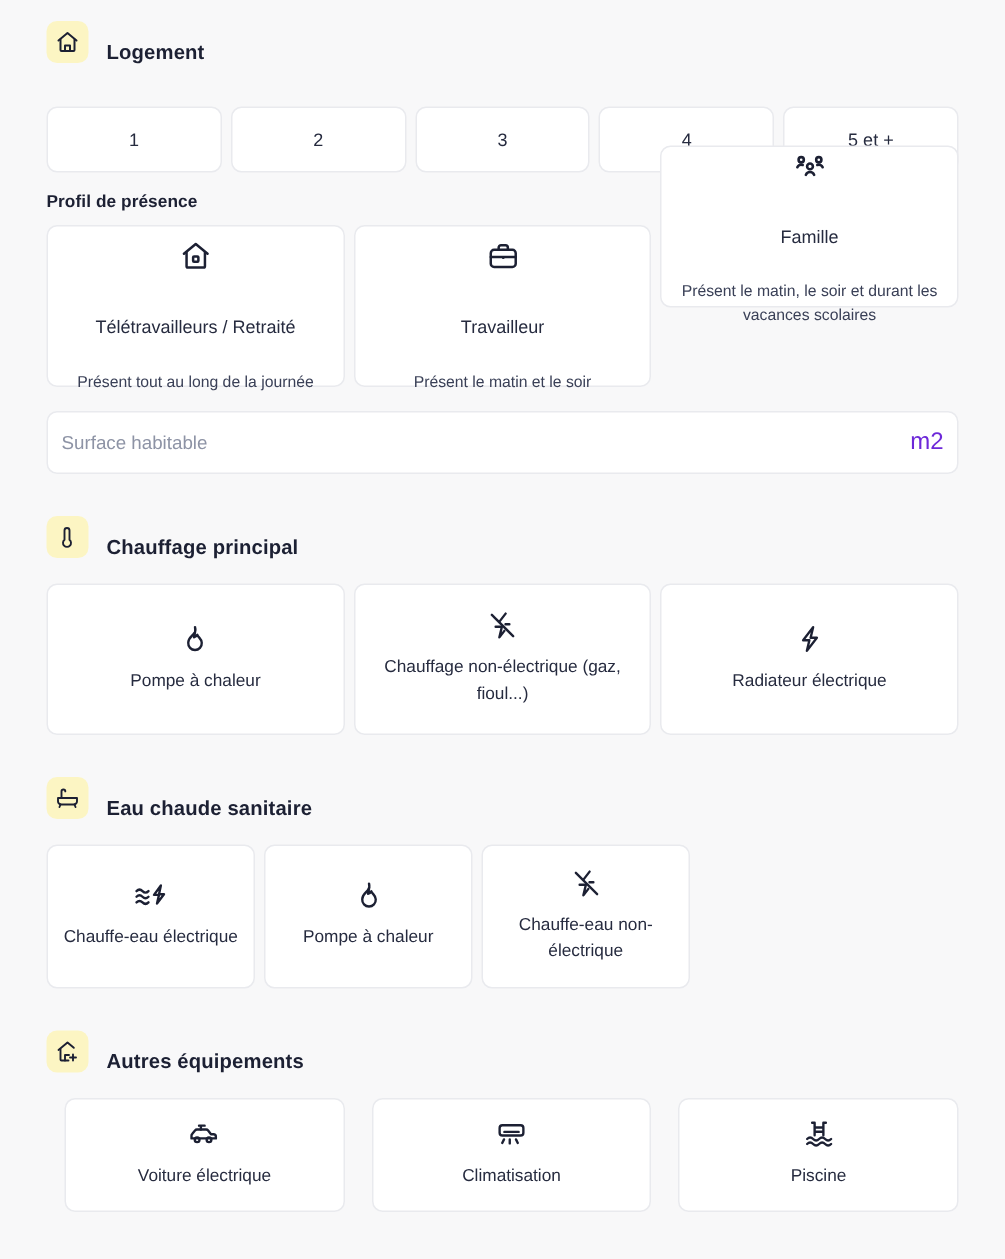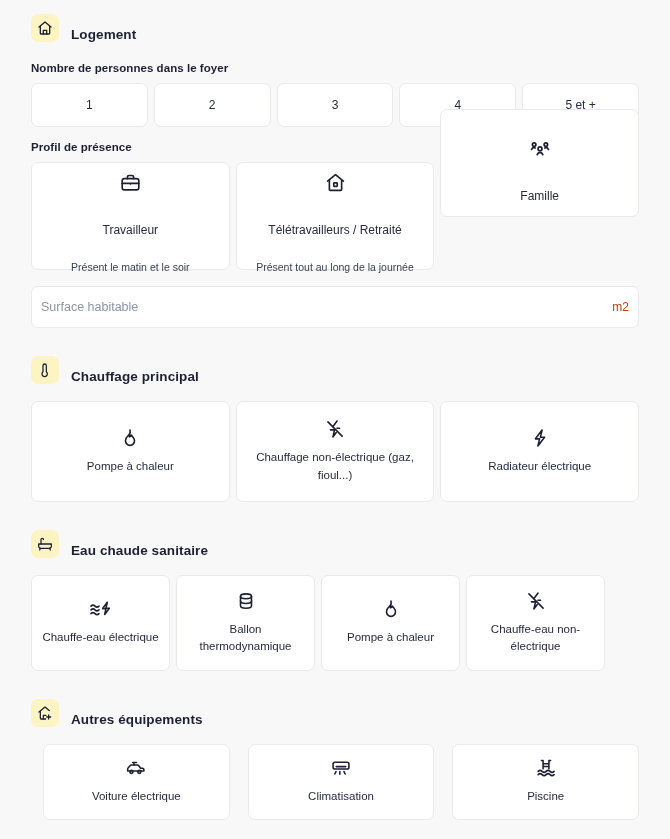--- a/index.html
+++ b/index.html
@@ -98,21 +98,21 @@
   }
   .surface-input {
     flex: 1 1 auto;
     border: 0; outline: 0;
     background: transparent;
     font-family: "Liberation Sans", sans-serif;
     font-size: 12.5px;
     color: #1c2033;
   }
   .surface-input::placeholder { color: #8d93a5; }
-  .surface-unit { font-size: 12px; color: #c2410c; }
+  .surface-unit { font-size: 16px; color: #6d28d9; }
 
   
   .opt-row { display: flex; gap: 6px; }
   .opt-card {
     padding: 16px 8px;
     gap: 10px;
   }
   .opt-label {
     font-size: 11.5px;
     color: #262b3f;
@@ -148,74 +148,74 @@
       <svg width="16" height="16" viewBox="0 0 24 24" fill="none" stroke="#1c2033" stroke-width="2" stroke-linecap="round" stroke-linejoin="round">
         <path d="M3 10.5 12 3l9 7.5"></path>
           <path d="M5 9.6V20a1 1 0 0 0 1 1h12a1 1 0 0 0 1-1V9.6"></path>
         <path d="M9.5 21v-5.5h5V21"></path>
       </svg>
     </span>
     <span class="sec-title">Logement</span>
   </div>
 
   <div class="gap-head-to-label"></div>
-  <div class="field-label">Nombre de personnes dans le foyer</div>
   <div class="gap-label-to-row"></div>
 
   <div class="num-row">
     <div class="card num-card">1</div>
     <div class="card num-card">2</div>
     <div class="card num-card">3</div>
     <div class="card num-card">4</div>
     <div class="card num-card">5 et +</div>
   </div>
 
   <div class="gap-row-to-label"></div>
   <div class="field-label">Profil de présence</div>
   <div class="gap-label-to-row"></div>
 
   <div class="profile-row">
 
+    <div class="card profile-card p2">
+      <span class="ic">
+        <svg width="21" height="21" viewBox="0 0 24 24" fill="none" stroke="#1c2033" stroke-width="1.9" stroke-linecap="round" stroke-linejoin="round">
+          <path d="M3 10.5 12 3l9 7.5"></path>
+            <path d="M5 9.6V20a1 1 0 0 0 1 1h12a1 1 0 0 0 1-1V9.6"></path>
+          <rect x="10" y="12.5" width="4" height="4" rx=".7"></rect>
+        </svg>
+      </span>
+      <span class="profile-name">Télétravailleurs / Retraité</span>
+      <span class="profile-sub">Présent tout au long de la journée</span>
+    </div>
+
     <div class="card profile-card p1">
       <span class="ic">
         <svg width="21" height="21" viewBox="0 0 24 24" fill="none" stroke="#1c2033" stroke-width="1.9" stroke-linecap="round" stroke-linejoin="round">
           <rect x="2.5" y="7.5" width="19" height="13" rx="2.5"></rect>
           <path d="M8.5 7.5V5.8A1.8 1.8 0 0 1 10.3 4h3.4a1.8 1.8 0 0 1 1.8 1.8v1.7"></path>
           <path d="M2.5 13h19"></path>
             <circle cx="12" cy="13.5" r="1.05" fill="#1c2033" stroke="none"></circle>
         </svg>
       </span>
       <span class="profile-name">Travailleur</span>
       <span class="profile-sub">Présent le matin et le soir</span>
-    </div>
-
-    <div class="card profile-card p2">
-      <span class="ic">
-        <svg width="21" height="21" viewBox="0 0 24 24" fill="none" stroke="#1c2033" stroke-width="1.9" stroke-linecap="round" stroke-linejoin="round">
-          <path d="M3 10.5 12 3l9 7.5"></path>
-            <path d="M5 9.6V20a1 1 0 0 0 1 1h12a1 1 0 0 0 1-1V9.6"></path>
-          <rect x="10" y="12.5" width="4" height="4" rx=".7"></rect>
-        </svg>
-      </span>
-      <span class="profile-name">Télétravailleurs / Retraité</span>
-      <span class="profile-sub">Présent tout au long de la journée</span>
     </div>
 
     <div class="card profile-card p3">
       <span class="ic">
         <svg width="22" height="22" viewBox="0 0 24 24" fill="none" stroke="#1c2033" stroke-width="1.9" stroke-linecap="round" stroke-linejoin="round">
           <circle cx="12" cy="13" r="2.1"></circle>
             <path d="M9 19.2a3.2 3.2 0 0 1 6 0"></path>
           <circle cx="5.6" cy="8.2" r="1.9"></circle>
             <path d="M2.8 13.6a3 3 0 0 1 3.9-1.6"></path>
           <circle cx="18.4" cy="8.2" r="1.9"></circle>
             <path d="M21.2 13.6a3 3 0 0 0-3.9-1.6"></path>
         </svg>
       </span>
       <span class="profile-name">Famille</span>
+      <span class="profile-sub">Présent le matin, le soir et durant les vacances scolaires</span>
     </div>
   </div>
 
   <div style="height:16px"></div>
   <div class="surface-wrap">
     <input class="surface-input" type="text" placeholder="Surface habitable" style="">
     <span class="surface-unit">m2</span>
   </div>
 
   <div class="gap-sec"></div>
@@ -278,30 +278,20 @@
         <svg width="24" height="20" viewBox="0 0 28 24" fill="none" stroke="#1c2033" stroke-width="1.9" stroke-linecap="round" stroke-linejoin="round">
           <path d="M2 8.5c1.6-1.6 3.2-1.6 4.8 0s3.2 1.6 4.8 0"></path>
           <path d="M2 13c1.6-1.6 3.2-1.6 4.8 0s3.2 1.6 4.8 0"></path>
           <path d="M2 17.5c1.6-1.6 3.2-1.6 4.8 0s3.2 1.6 4.8 0"></path>
           <path d="M21.5 4 16 11.5h4l-1.6 7L24 11h-4l1.5-7Z"></path>
         </svg>
       </span>
       <span class="opt-label">Chauffe-eau électrique</span>
     </div>
 
-    <div class="card opt-card w-card w2">
-      <span class="ic">
-        <svg width="20" height="20" viewBox="0 0 24 24" fill="none" stroke="#1c2033" stroke-width="1.9" stroke-linecap="round" stroke-linejoin="round">
-          <ellipse cx="12" cy="6.3" rx="6.6" ry="2.9"></ellipse>
-          <path d="M5.4 6.3v11.4c0 1.6 3 2.9 6.6 2.9s6.6-1.3 6.6-2.9V6.3"></path>
-          <path d="M5.4 12c0 1.6 3 2.9 6.6 2.9s6.6-1.3 6.6-2.9"></path>
-        </svg>
-      </span>
-      <span class="opt-label">Ballon thermodynamique</span>
-    </div>
 
     <div class="card opt-card w-card w3">
       <span class="ic">
         <svg width="20" height="20" viewBox="0 0 24 24" fill="none" stroke="#1c2033" stroke-width="1.9" stroke-linecap="round" stroke-linejoin="round">
           <path d="M12 2.5s1 3.2-1 5.4c-2.2 2.4-4.4 3.6-4.4 7.1A5.4 5.4 0 0 0 12 20.8a5.4 5.4 0 0 0 5.4-5.8c-.2-3.3-2.6-4-3.6-6.4-.5 1.1-1.5 1.8-2.6 2 .6-2.6 1.5-5.4.8-8.1Z"></path>
         </svg>
       </span>
       <span class="opt-label">Pompe à chaleur</span>
     </div>
 

